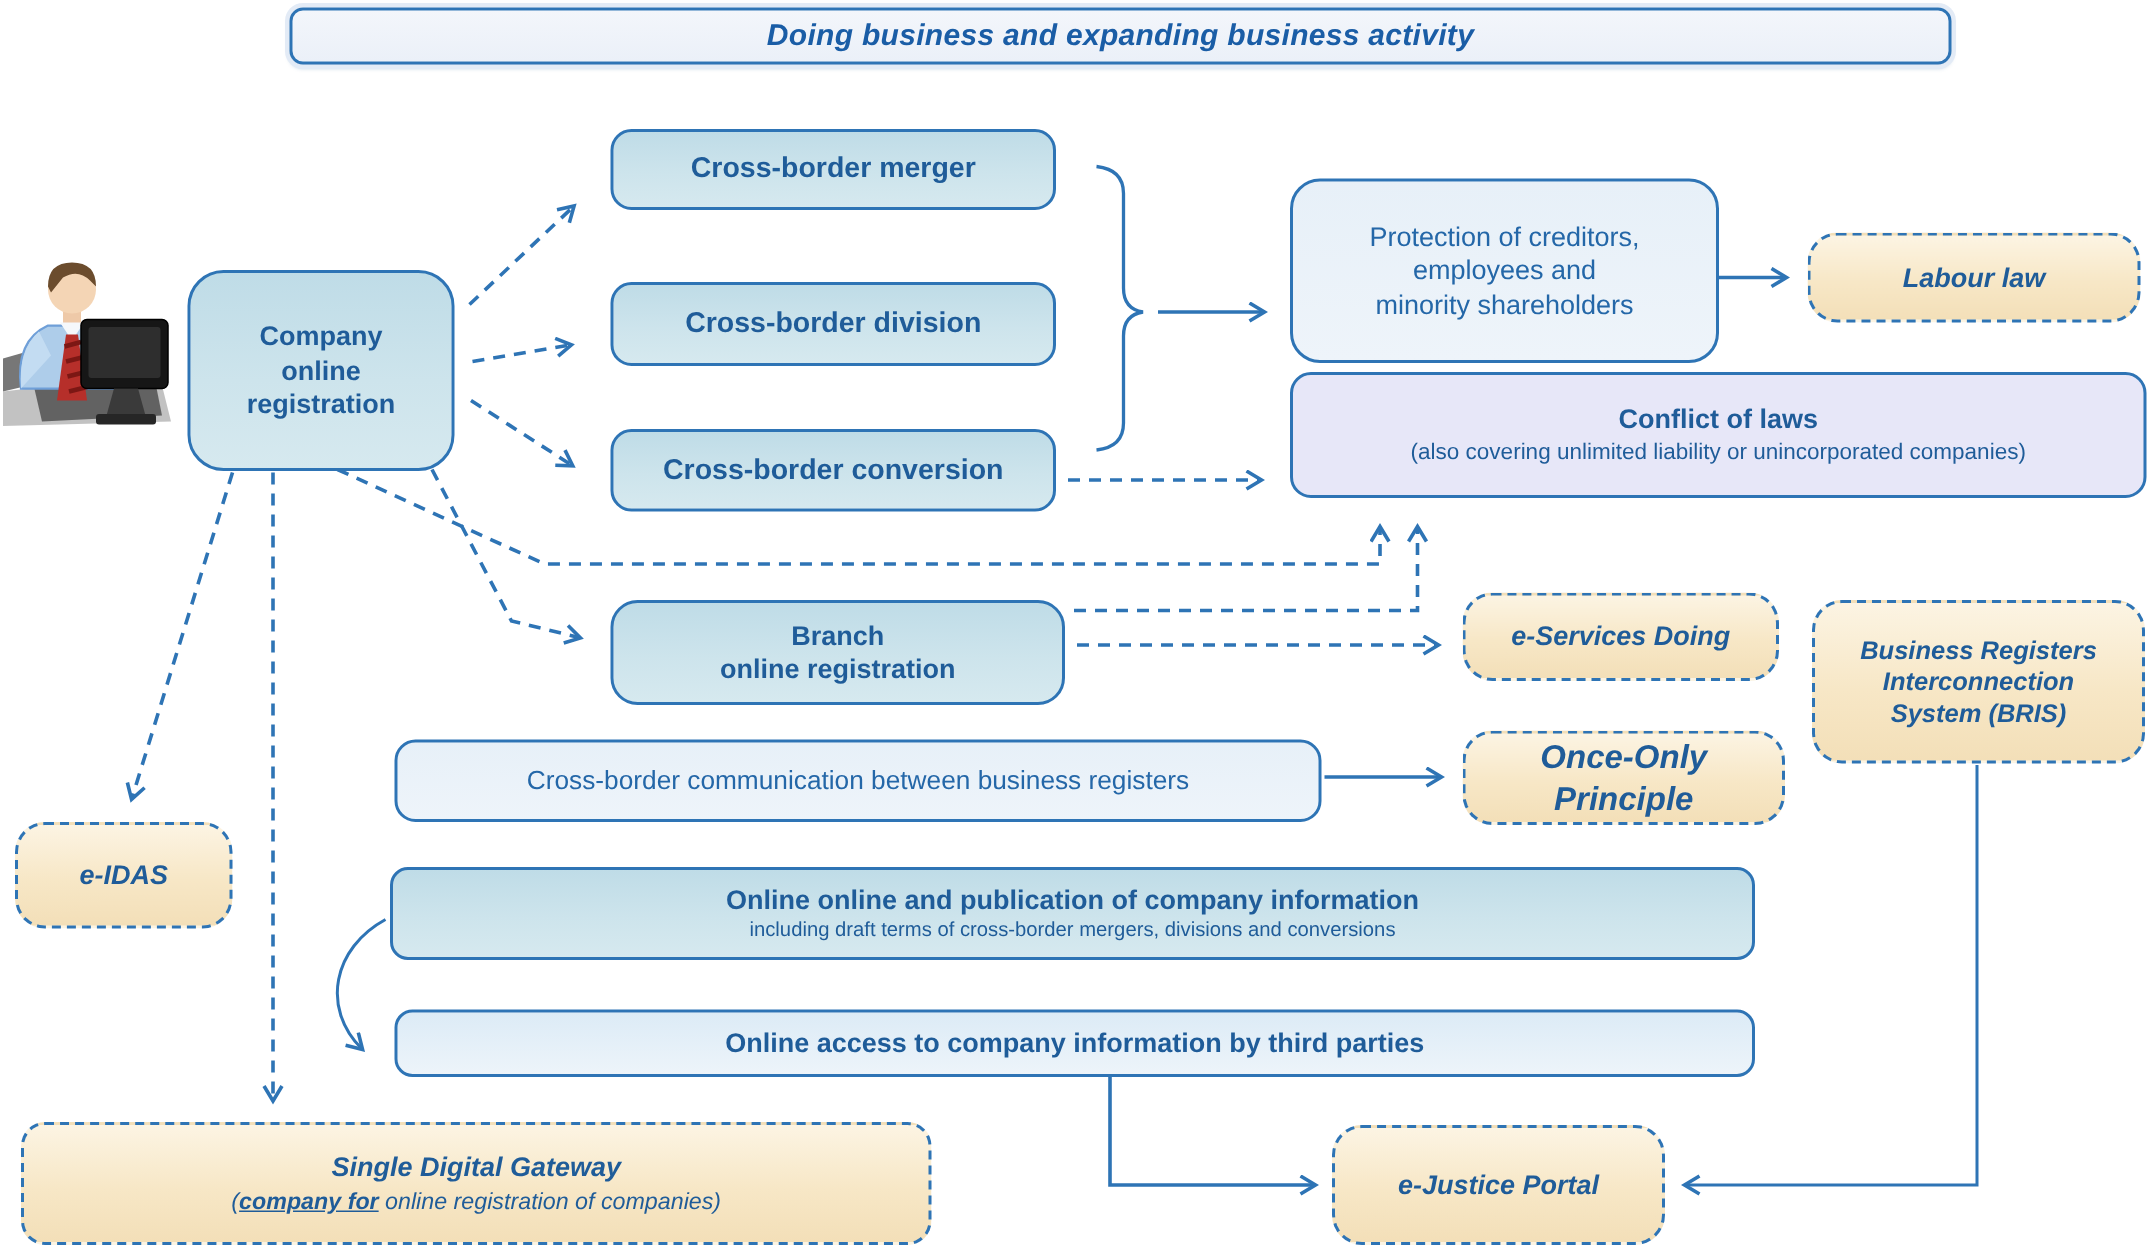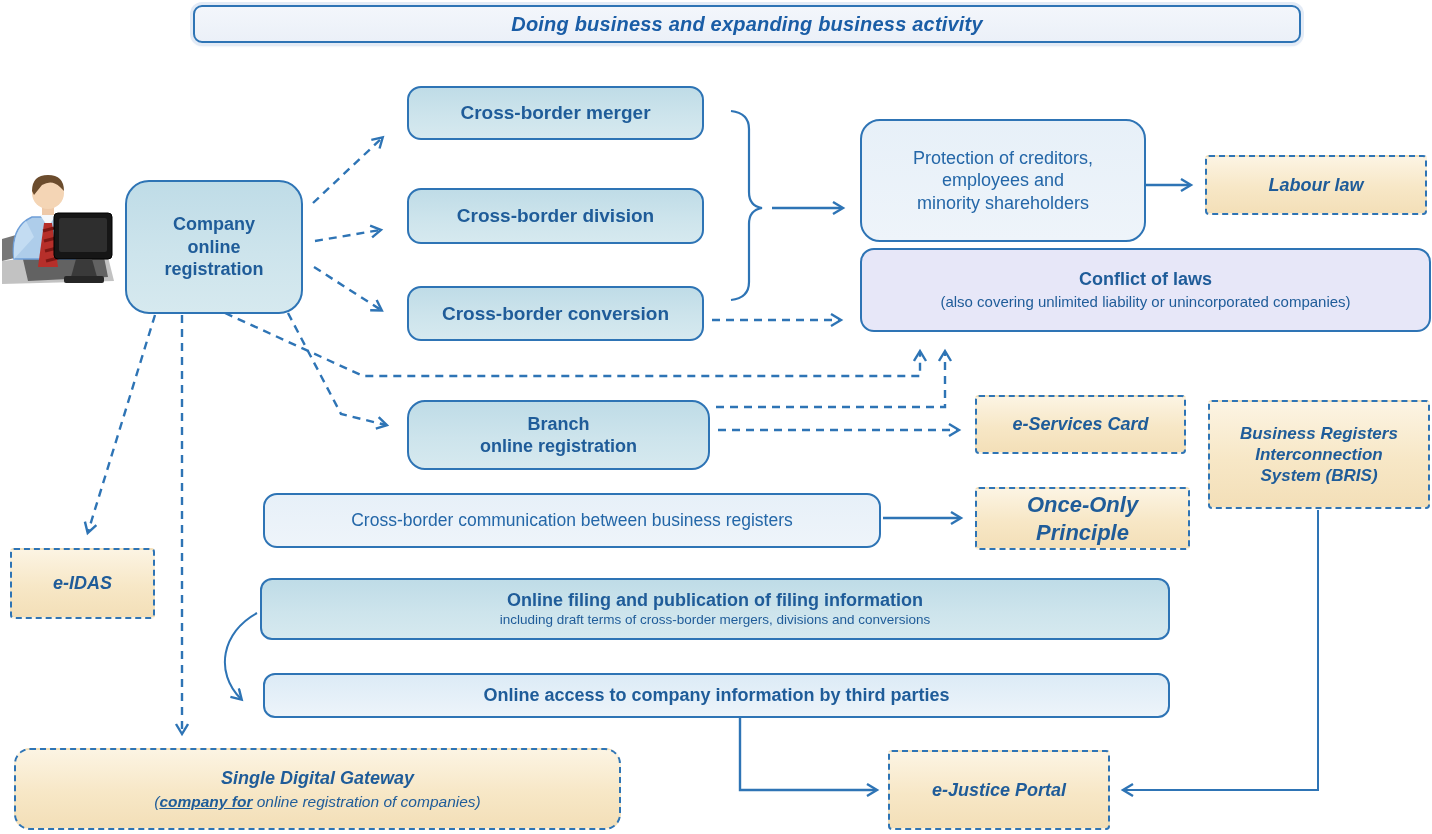--- a/index.html
+++ b/index.html
@@ -25,21 +25,21 @@
     color:#2467a8;font-weight:normal;font-size:18px;
   }
   
   .lavender{
     background:#e7e7f8;
     border:2.2px solid #2e74b5;border-radius:14px;color:#1f5c99;
   }
   
   .tan{
     background:linear-gradient(180deg,#fcf4e3 0%,#f7e7c6 55%,#f3dfb8 100%);
-    border:2.6px dashed #2e74b5;border-radius:4px;
+    border:2.6px dashed #2e74b5;border-radius:20px;
     color:#1f5c99;font-weight:bold;font-style:italic;font-size:18px;
   }
   .title-box{
     background:linear-gradient(180deg,#f3f6fb 0%,#ebf0f8 100%);
     border:2.2px solid #2e74b5;border-radius:9px;
     box-shadow:0 0 0 3px #e3ebf6,0 2px 3px rgba(31,92,153,.35);
     color:#1a5da6;font-weight:bold;font-style:italic;font-size:20px;letter-spacing:.2px;
   }
   .sub{font-weight:normal;font-size:15px;margin-top:2px;}
   .sub-small{font-weight:normal;font-size:13.5px;margin-top:1px;}
@@ -139,40 +139,40 @@
     <span class="bold-line">Conflict of laws</span>
     <span class="sub">(also covering unlimited liability or unincorporated companies)</span>
   </div>
 
   <div class="box blue pre" style="left:407px;top:400px;width:303px;height:70px;border-radius:18px;font-size:18px">
     <span class="pre">Branch
 online registration</span>
   </div>
 
   <div class="box tan" style="left:975px;top:395px;width:211px;height:59px">
-    <span>e-Services Card</span>
+    <span>e-Services Doing</span>
   </div>
 
   <div class="box tan pre" style="left:1208px;top:400px;width:222px;height:109px;font-size:17px">
     <span class="pre">Business Registers
 Interconnection
 System (BRIS)</span>
   </div>
 
   <div class="box paleblue" style="left:263px;top:493px;width:618px;height:55px;border-radius:14px;font-size:17.5px">
     <span>Cross-border communication between business registers</span>
   </div>
 
   <div class="box tan pre" style="left:975px;top:487px;width:215px;height:63px;font-size:22px">
     <span class="pre">Once-Only
 Principle</span>
   </div>
 
   <div class="box blue" style="left:260px;top:578px;width:910px;height:62px;border-radius:12px">
-    <span class="bold-line">Online filing and publication of filing information</span>
+    <span class="bold-line">Online online and publication of company information</span>
     <span class="sub-small">including draft terms of cross-border mergers, divisions and conversions</span>
   </div>
 
   <div class="box paleblue" style="left:263px;top:673px;width:907px;height:45px;border-radius:12px;font-weight:bold;color:#1f5c99;background:linear-gradient(180deg,#dcebf6 0%,#edf4fa 100%)">
     <span>Online access to company information by third parties</span>
   </div>
 
   <div class="box tan" style="left:10px;top:548px;width:145px;height:71px">
     <span>e-IDAS</span>
   </div>

